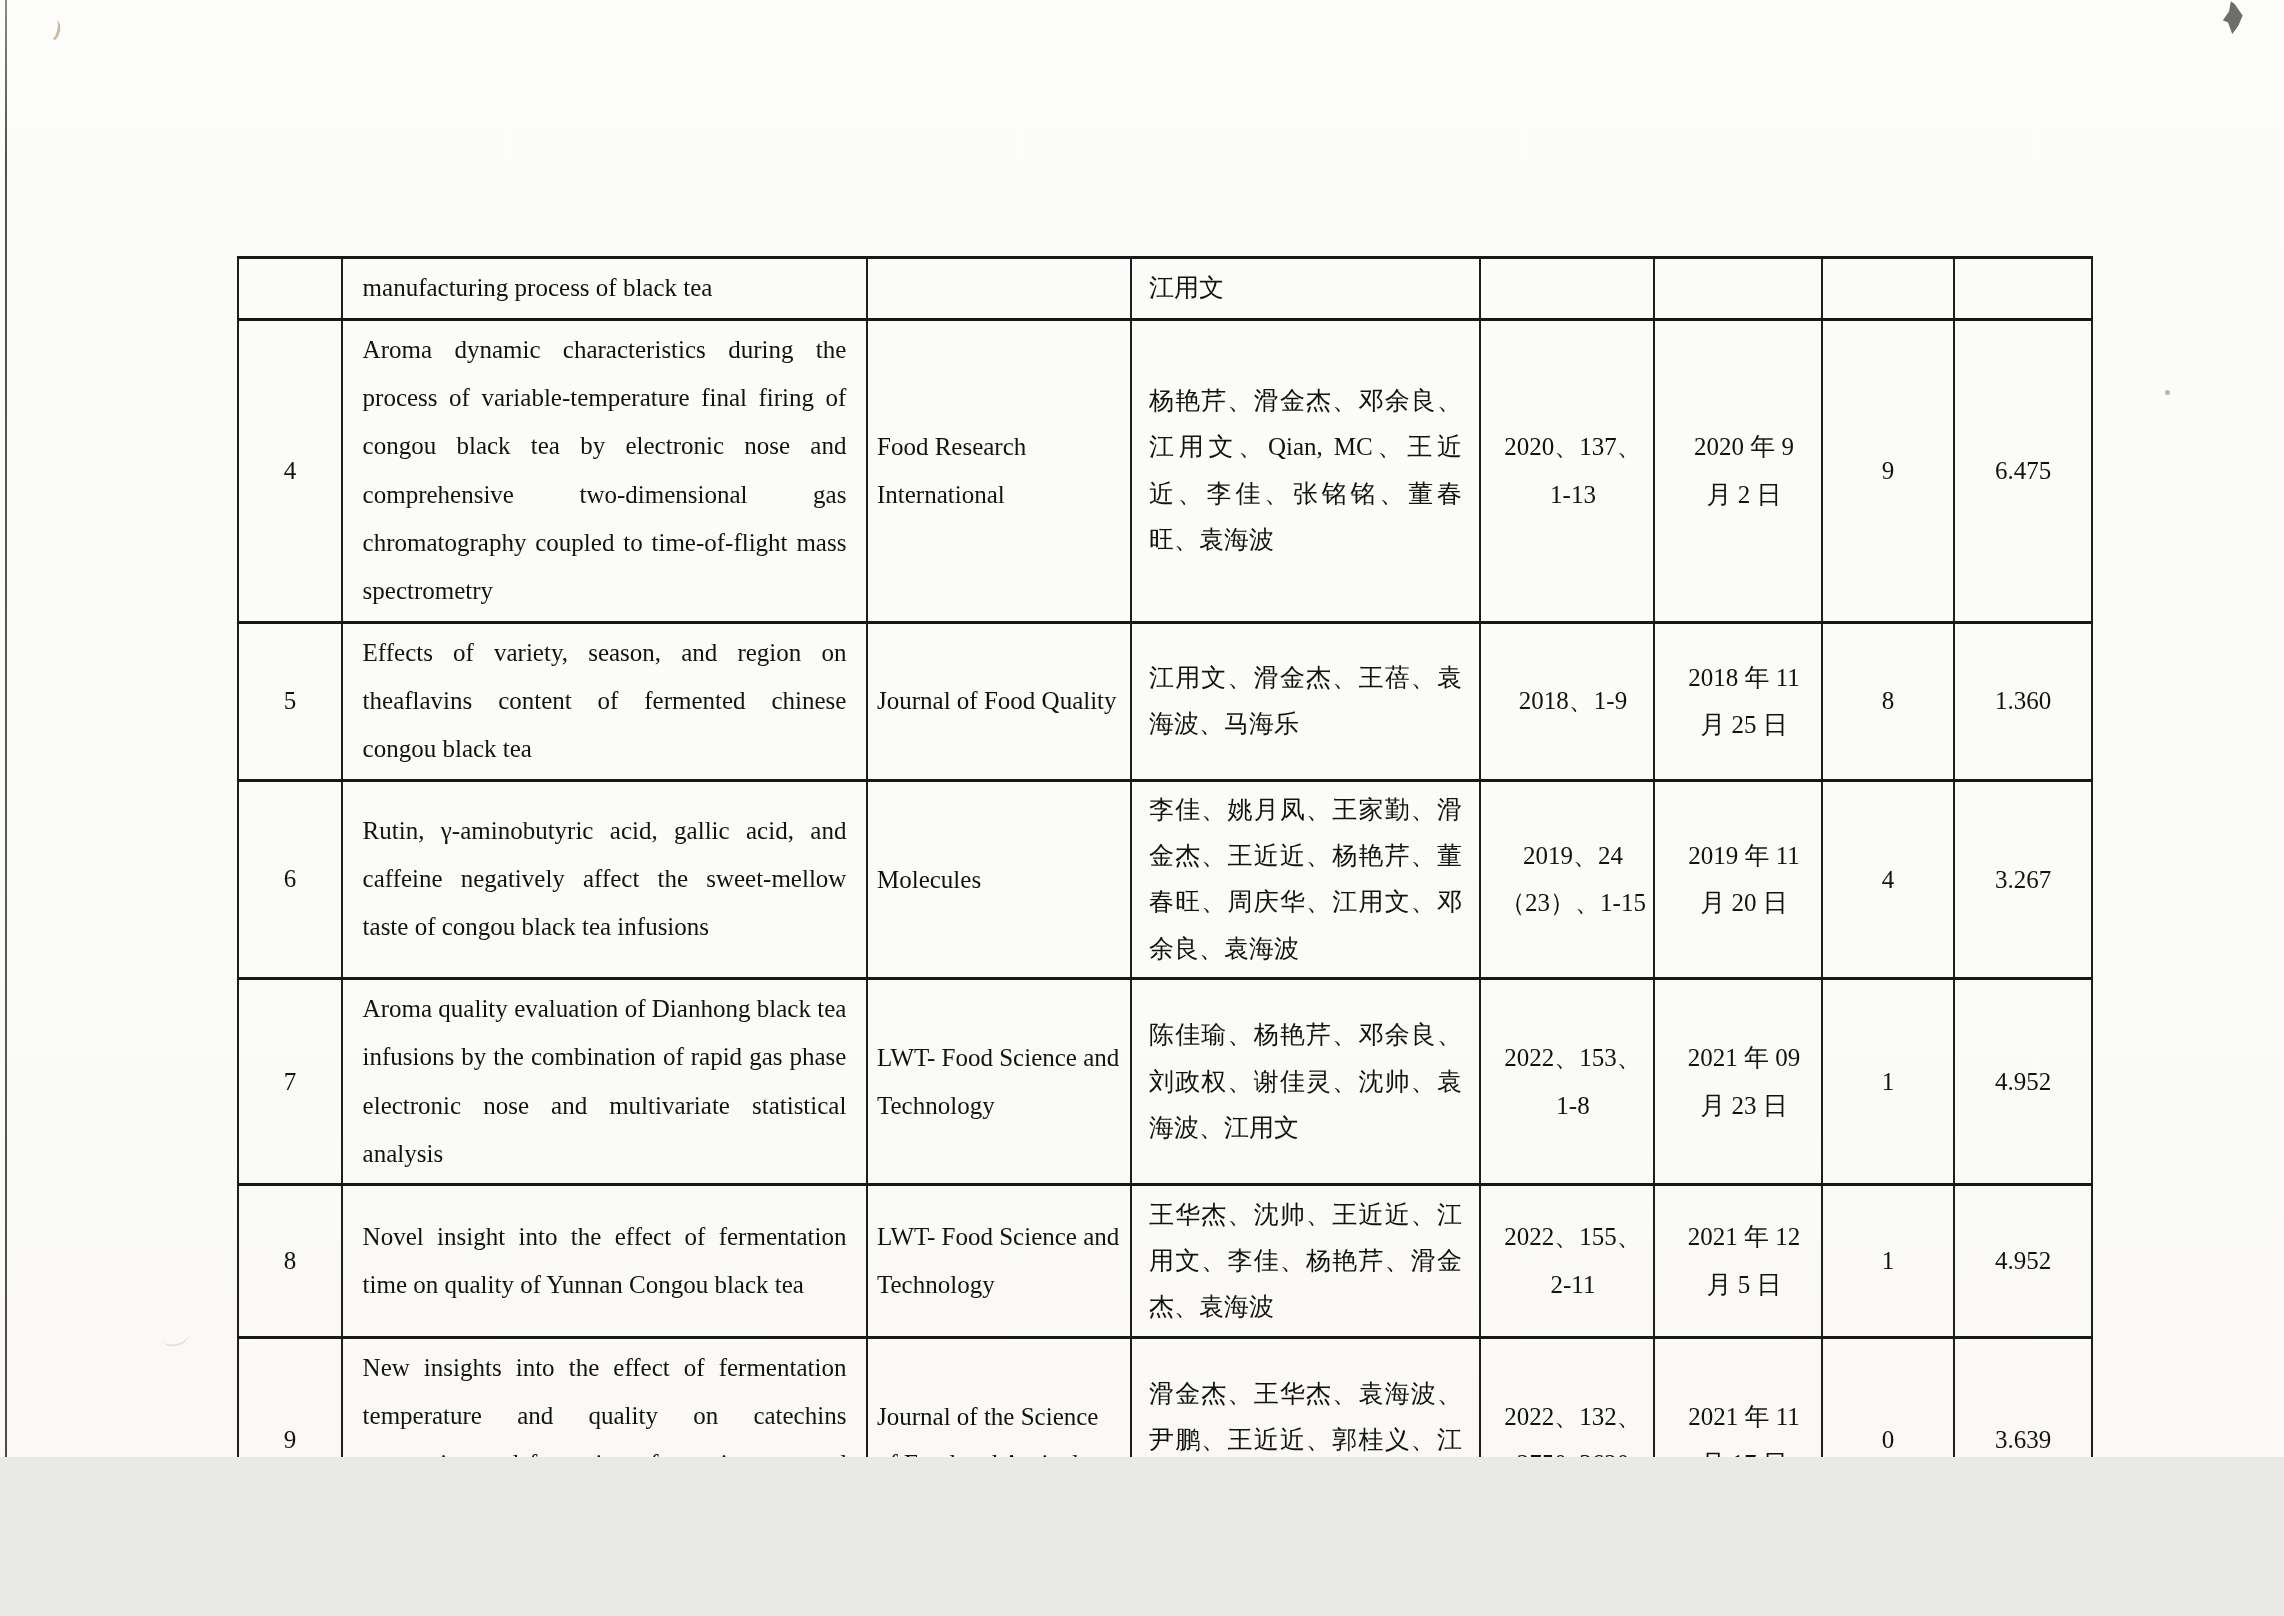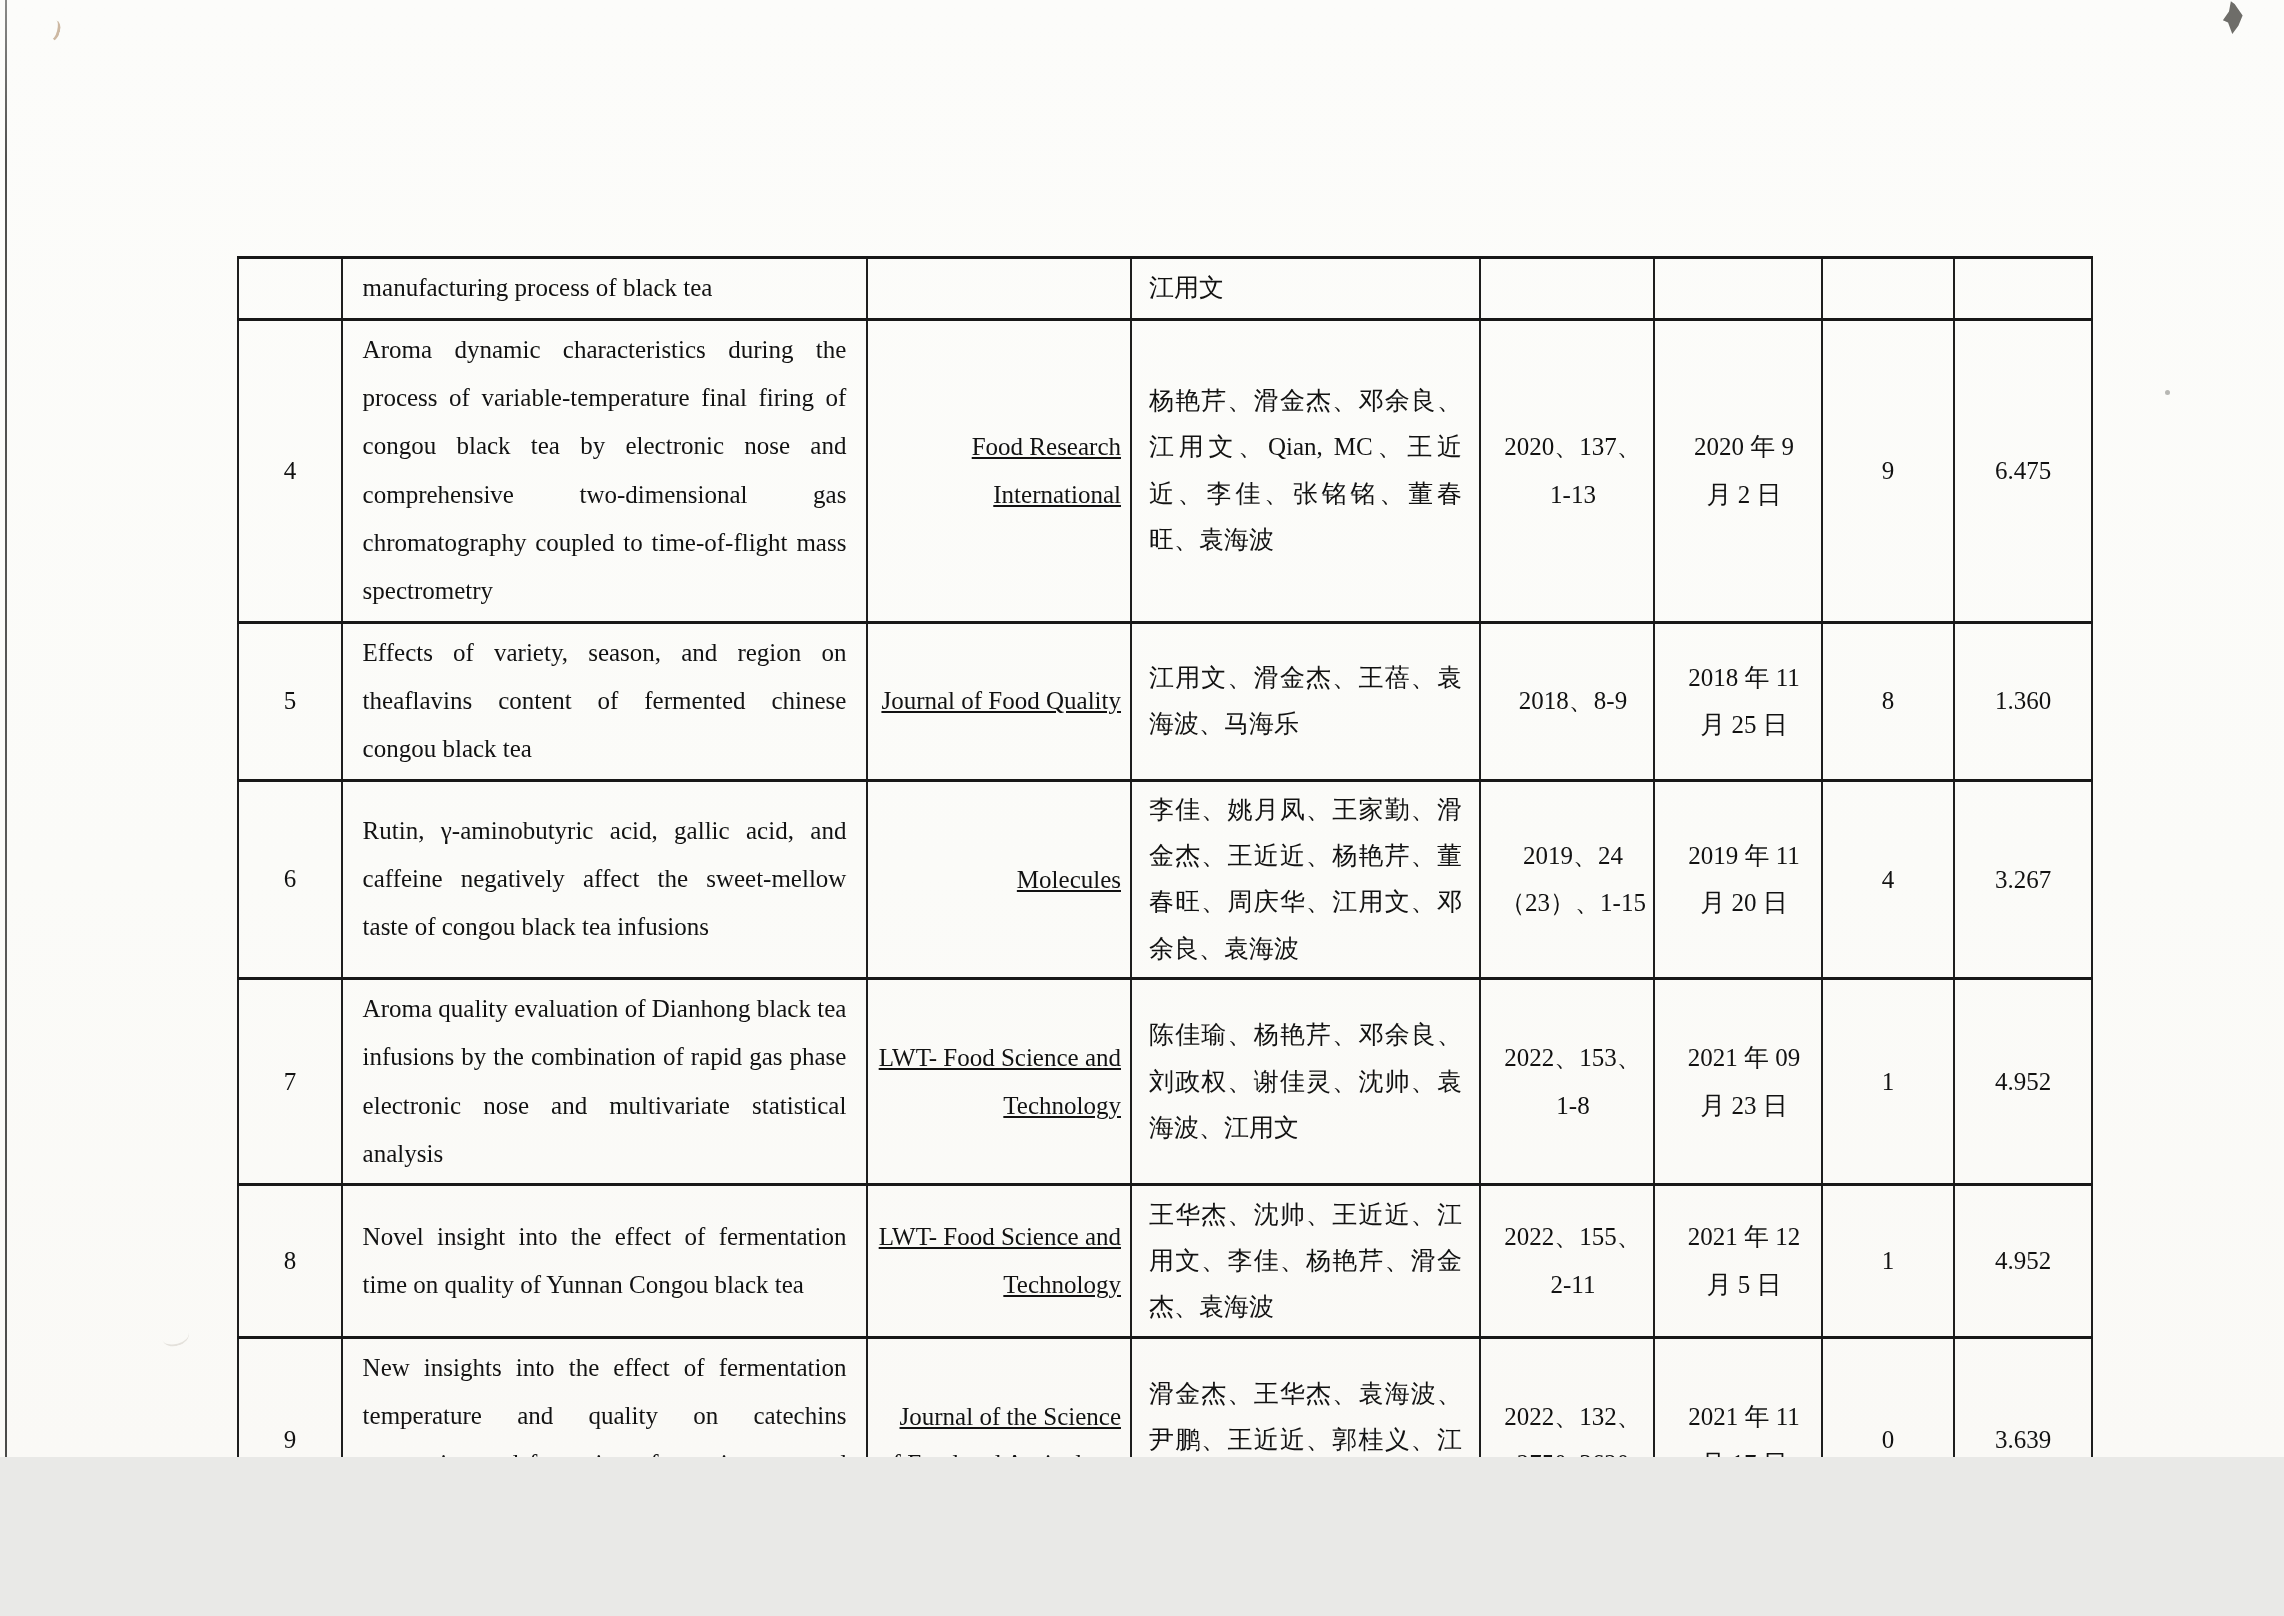--- a/index.html
+++ b/index.html
@@ -36,21 +36,21 @@
   tr.h0 { height: 47px; }
   tr.h1 { height: 236px; }
   tr.h2 { height: 138px; }
   tr.h3 { height: 176px; }
   tr.h4 { height: 141px; }
   tr.h5 { height: 129px; }
   tr.h6 { height: 186px; }
 
   .cell-no      { text-align: center; }
   .cell-title   { text-align: justify; padding: 5.2px 19.6px; line-height: 1.93; }
-  .cell-journal { text-align: right;  padding: 0 9px;  line-height: 1.9; text-decoration: underline; }
+  .cell-journal { text-align: left;  padding: 0 9px;  line-height: 1.9; }
   .cell-authors { text-align: justify; padding: 5.2px 17px; line-height: 1.85; }
   .cell-mid     { text-align: center; line-height: 1.9; }
   .cell-mid div { min-height: 0; margin-left: 12px; }
 
   
   .edge-line-left {
     position: absolute; left: 4.6px; top: 0; width: 2px; height: 1617px;
     background: linear-gradient(180deg, #8a8a88 0%, #4e4e4c 10%, #5a5a58 55%, #4a4a48 90%, #777773 100%);
   }
   .mark-top-left {
@@ -141,21 +141,21 @@
       <td class="cell-mid">9</td>
       <td class="cell-mid">6.475</td>
     </tr>
 
     <tr class="h2">
       <td class="cell-no">5</td>
       <td class="cell-title">Effects of variety, season, and region on theaflavins content of fermented chinese congou black tea</td>
       <td class="cell-journal">Journal of Food Quality</td>
       <td class="cell-authors">江用文、滑金杰、王蓓、袁海波、马海乐</td>
       <td class="cell-mid">
-        <div>2018、8-9</div>
+        <div>2018、1-9</div>
         <div></div>
       </td>
       <td class="cell-mid">
         <div>2018 年 11</div>
         <div>月 25 日</div>
       </td>
       <td class="cell-mid">8</td>
       <td class="cell-mid">1.360</td>
     </tr>
 

